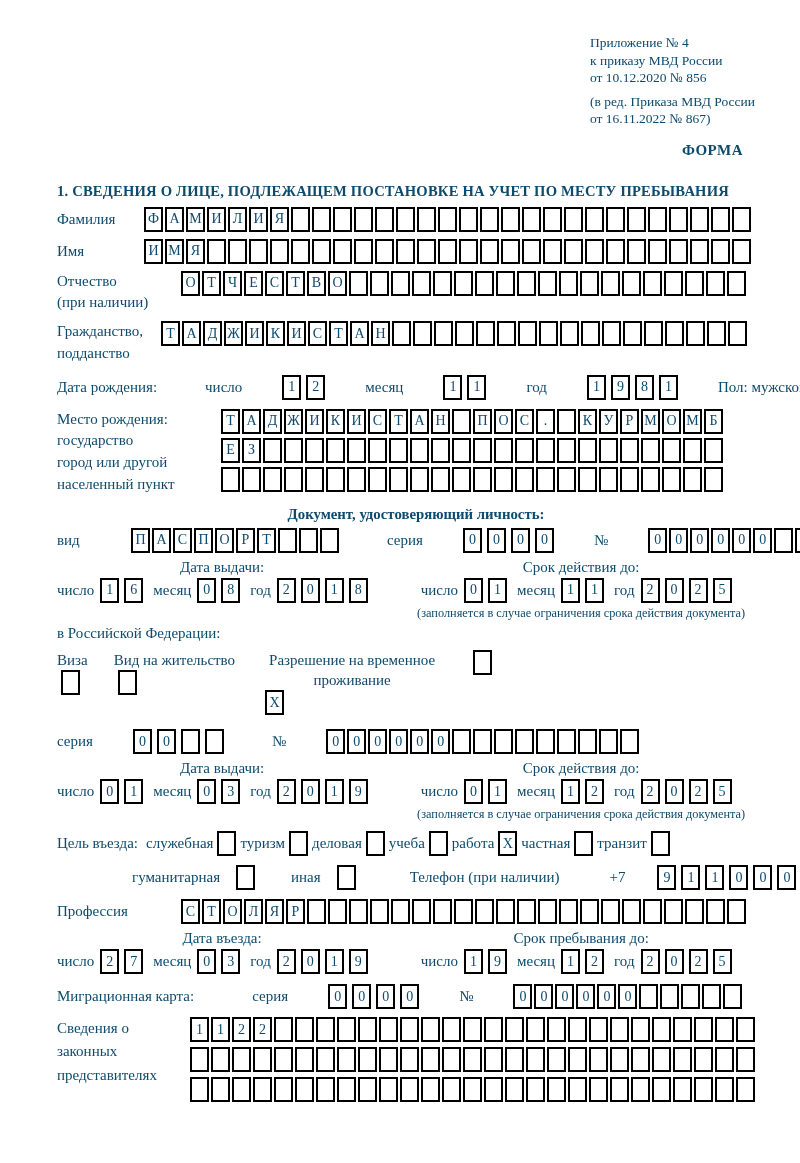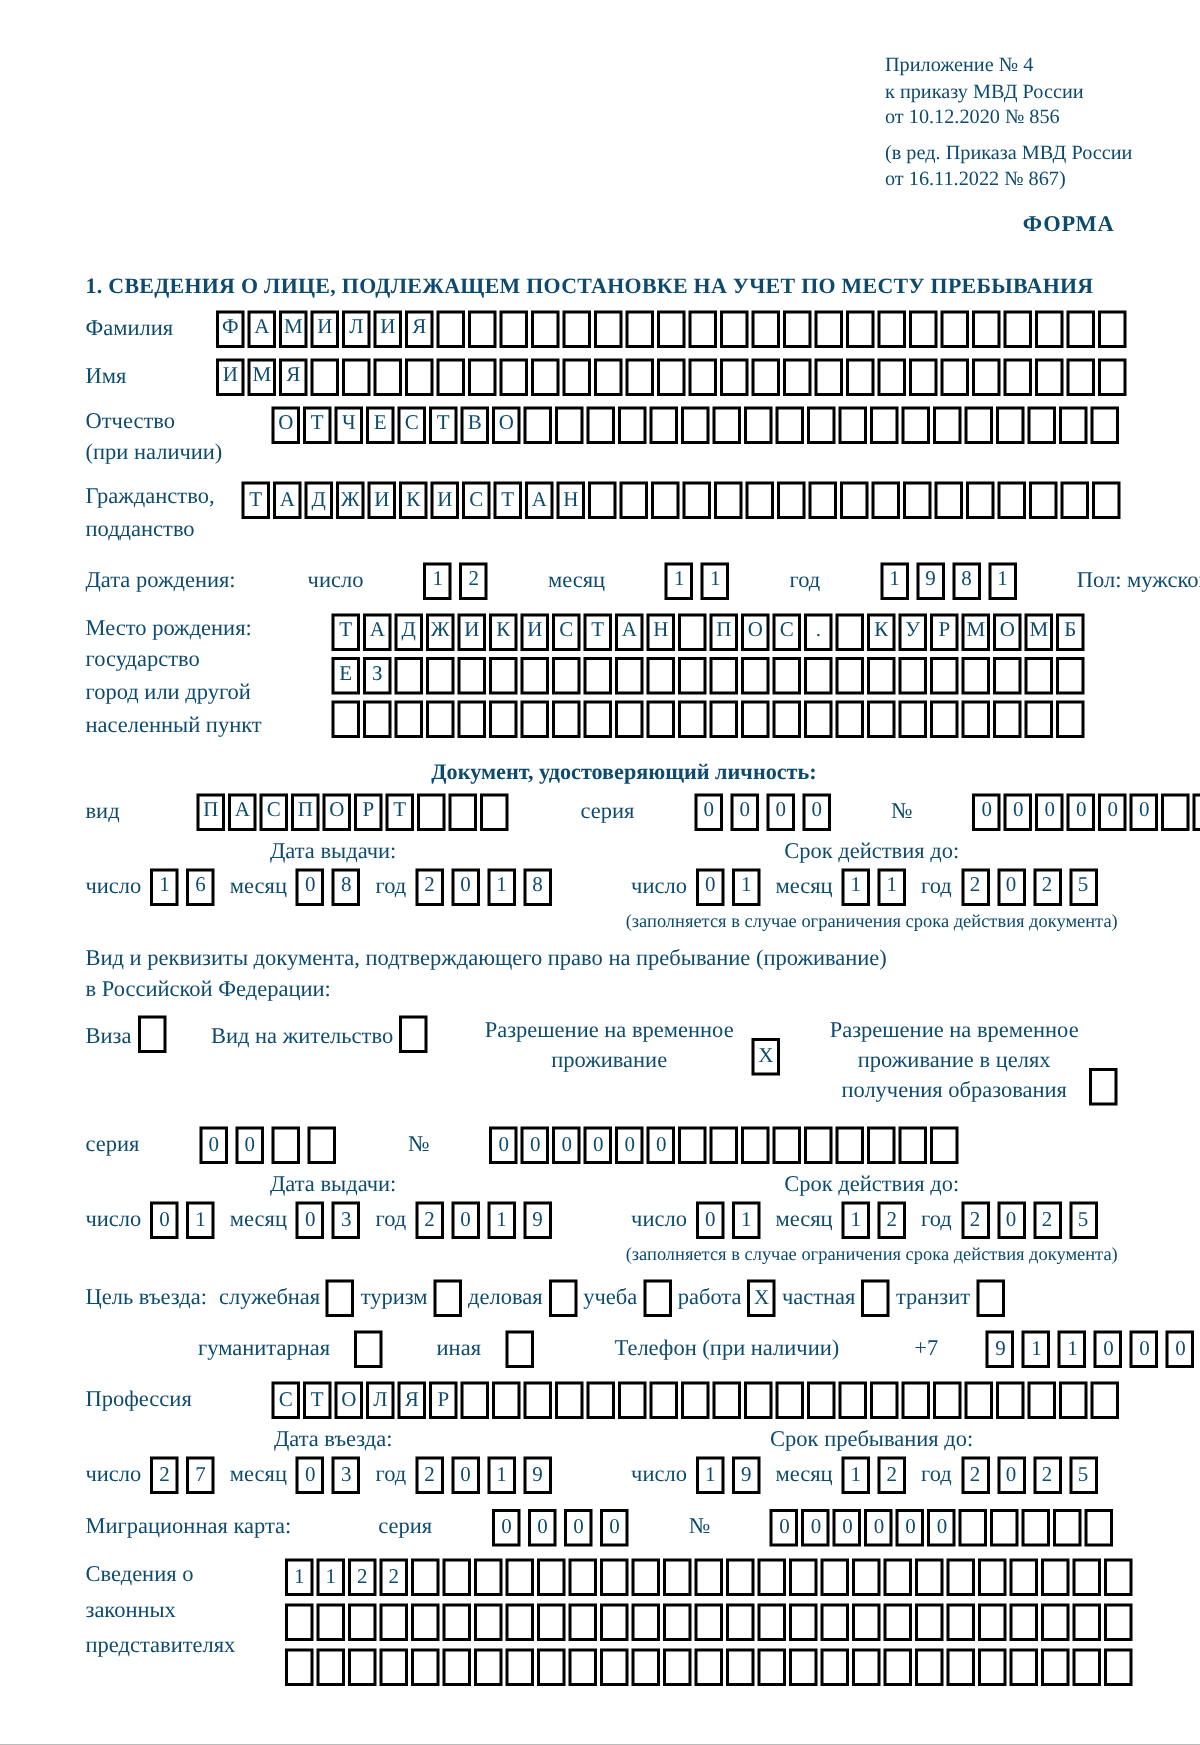--- a/index.html
+++ b/index.html
@@ -43,21 +43,21 @@
   .date-col.right{width:54%;}
   .date-heading{text-align:center;font-size:15px;}
   .date-line{display:flex;align-items:center;margin-top:2px;}
   .date-line .lbl{margin-right:6px;}
   .date-line .boxes{margin-right:10px;}
   .date-note{font-size:12.3px;text-align:center;margin-top:3px;}
   .doc-heading{text-align:center;font-weight:bold;font-size:14.8px;margin-top:10px;}
   
   .intro{font-size:15px;margin-top:9px;}
   .permit-row{display:flex;align-items:flex-start;margin-top:8px;}
-  .permit-opt{display:flex;align-items:flex-end;}
+  .permit-opt{display:flex;align-items:flex-start;flex-direction:column;}
   .opt-label{font-size:15px;line-height:1.35;}
   .opt-label.c{text-align:center;}
   .ow3{max-width:182px;font-family:Liberation Serif, serif;}
   .ow4{max-width:172px;}
   
   .purpose-row{display:flex;align-items:center;margin-top:9px;flex-wrap:nowrap;}
   .purpose-row .lbl{line-height:25px;}
   .purpose-row.indent{padding-left:75px;gap:12px;}
   
   .reps{display:flex;margin-top:8px;}
@@ -430,41 +430,39 @@
             <span class="cell">2</span>
             <span class="cell">0</span>
             <span class="cell">2</span>
             <span class="cell">5</span>
           </span>
       </div>
       <div class="date-note">(заполняется в случае ограничения срока действия документа)</div>
     </div>
   </div>
 
-  <div class="intro">Вид и реквизиты документа, подтверждающего право на пребывание (проживание)</div>
   <div class="intro" style="margin-top:4px;">в Российской Федерации:</div>
 
   <div class="permit-row">
     <div class="permit-opt">
       <span class="opt-label">Виза</span>
       <span class="cell chk"></span>
     </div>
     <span class="gap-l"></span>
     <div class="permit-opt">
       <span class="opt-label">Вид на жительство</span>
       <span class="cell chk"></span>
     </div>
     <span class="gap-l"></span>
     <div class="permit-opt">
       <span class="opt-label c ow3">Разрешение на временное проживание</span>
       <span class="cell chk">X</span>
     </div>
     <span class="gap-l"></span>
     <div class="permit-opt">
-      <span class="opt-label c ow4">Разрешение на временное проживание в целях получения образования</span>
       <span class="cell chk"></span>
     </div>
   </div>
 
   <div class="row" style="align-items:center;margin-top:14px;">
     <span class="lbl">серия</span>
     <span class="gap-s"></span>
     <span class="boxes dg">
         <span class="cell">0</span>
         <span class="cell">0</span>

